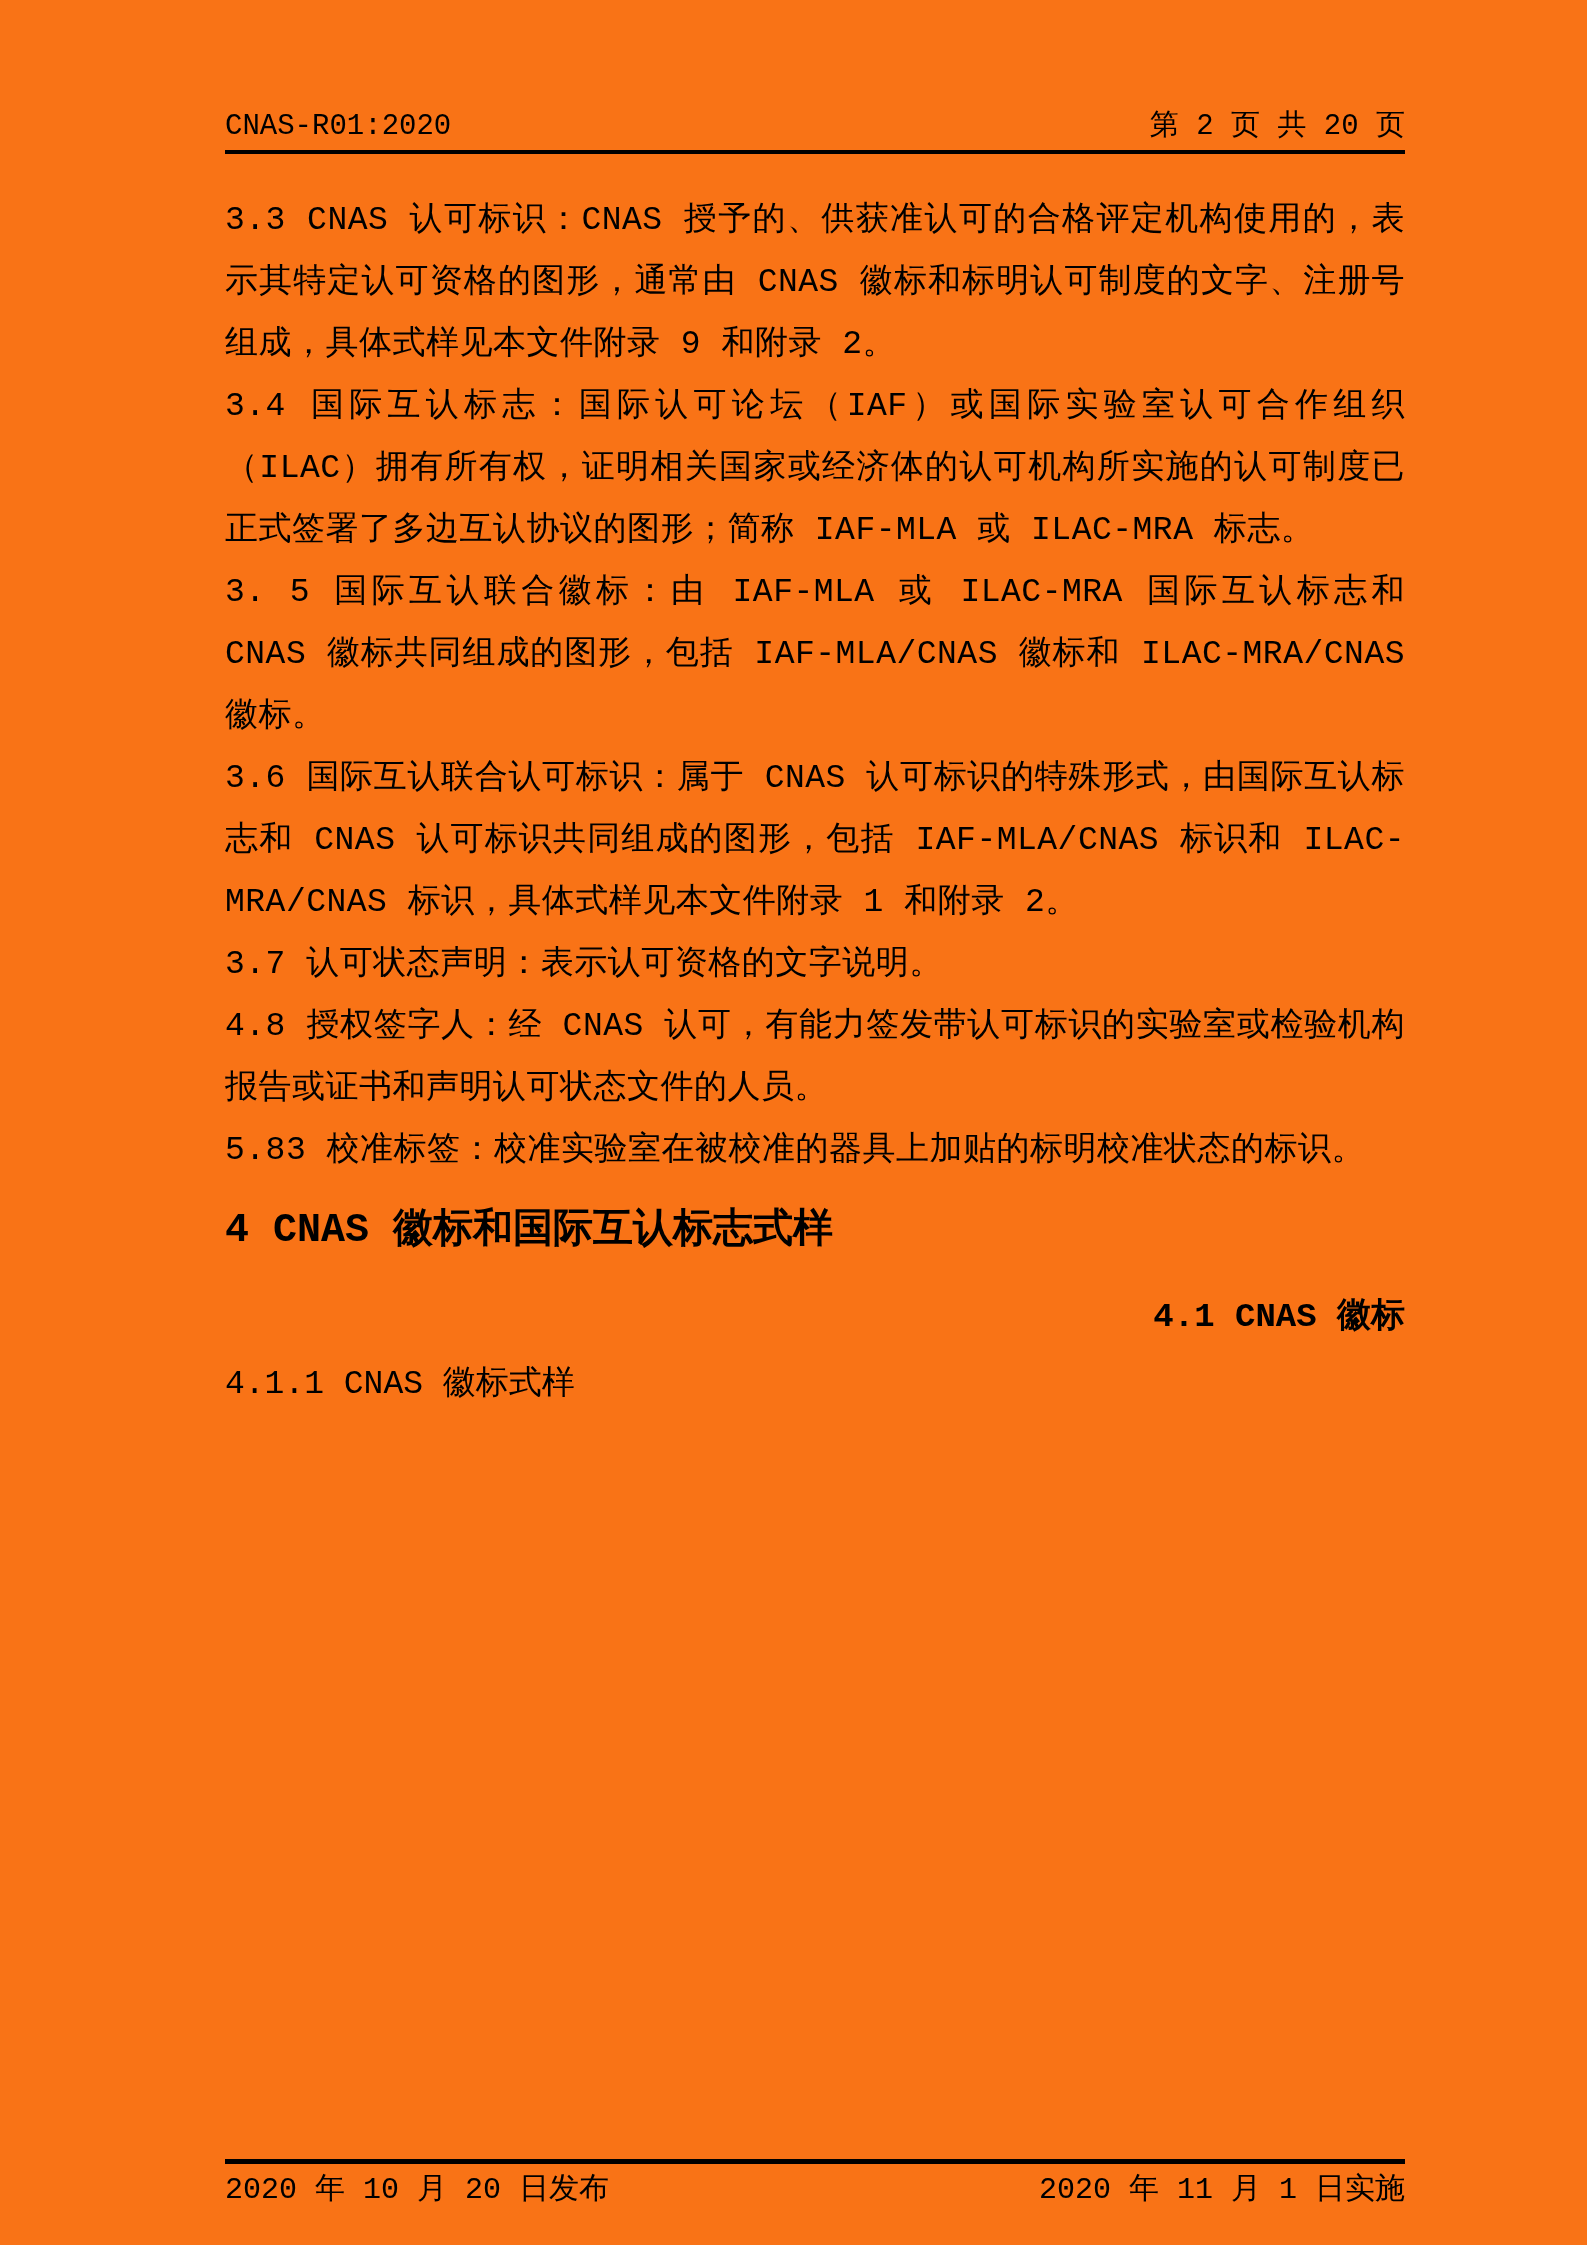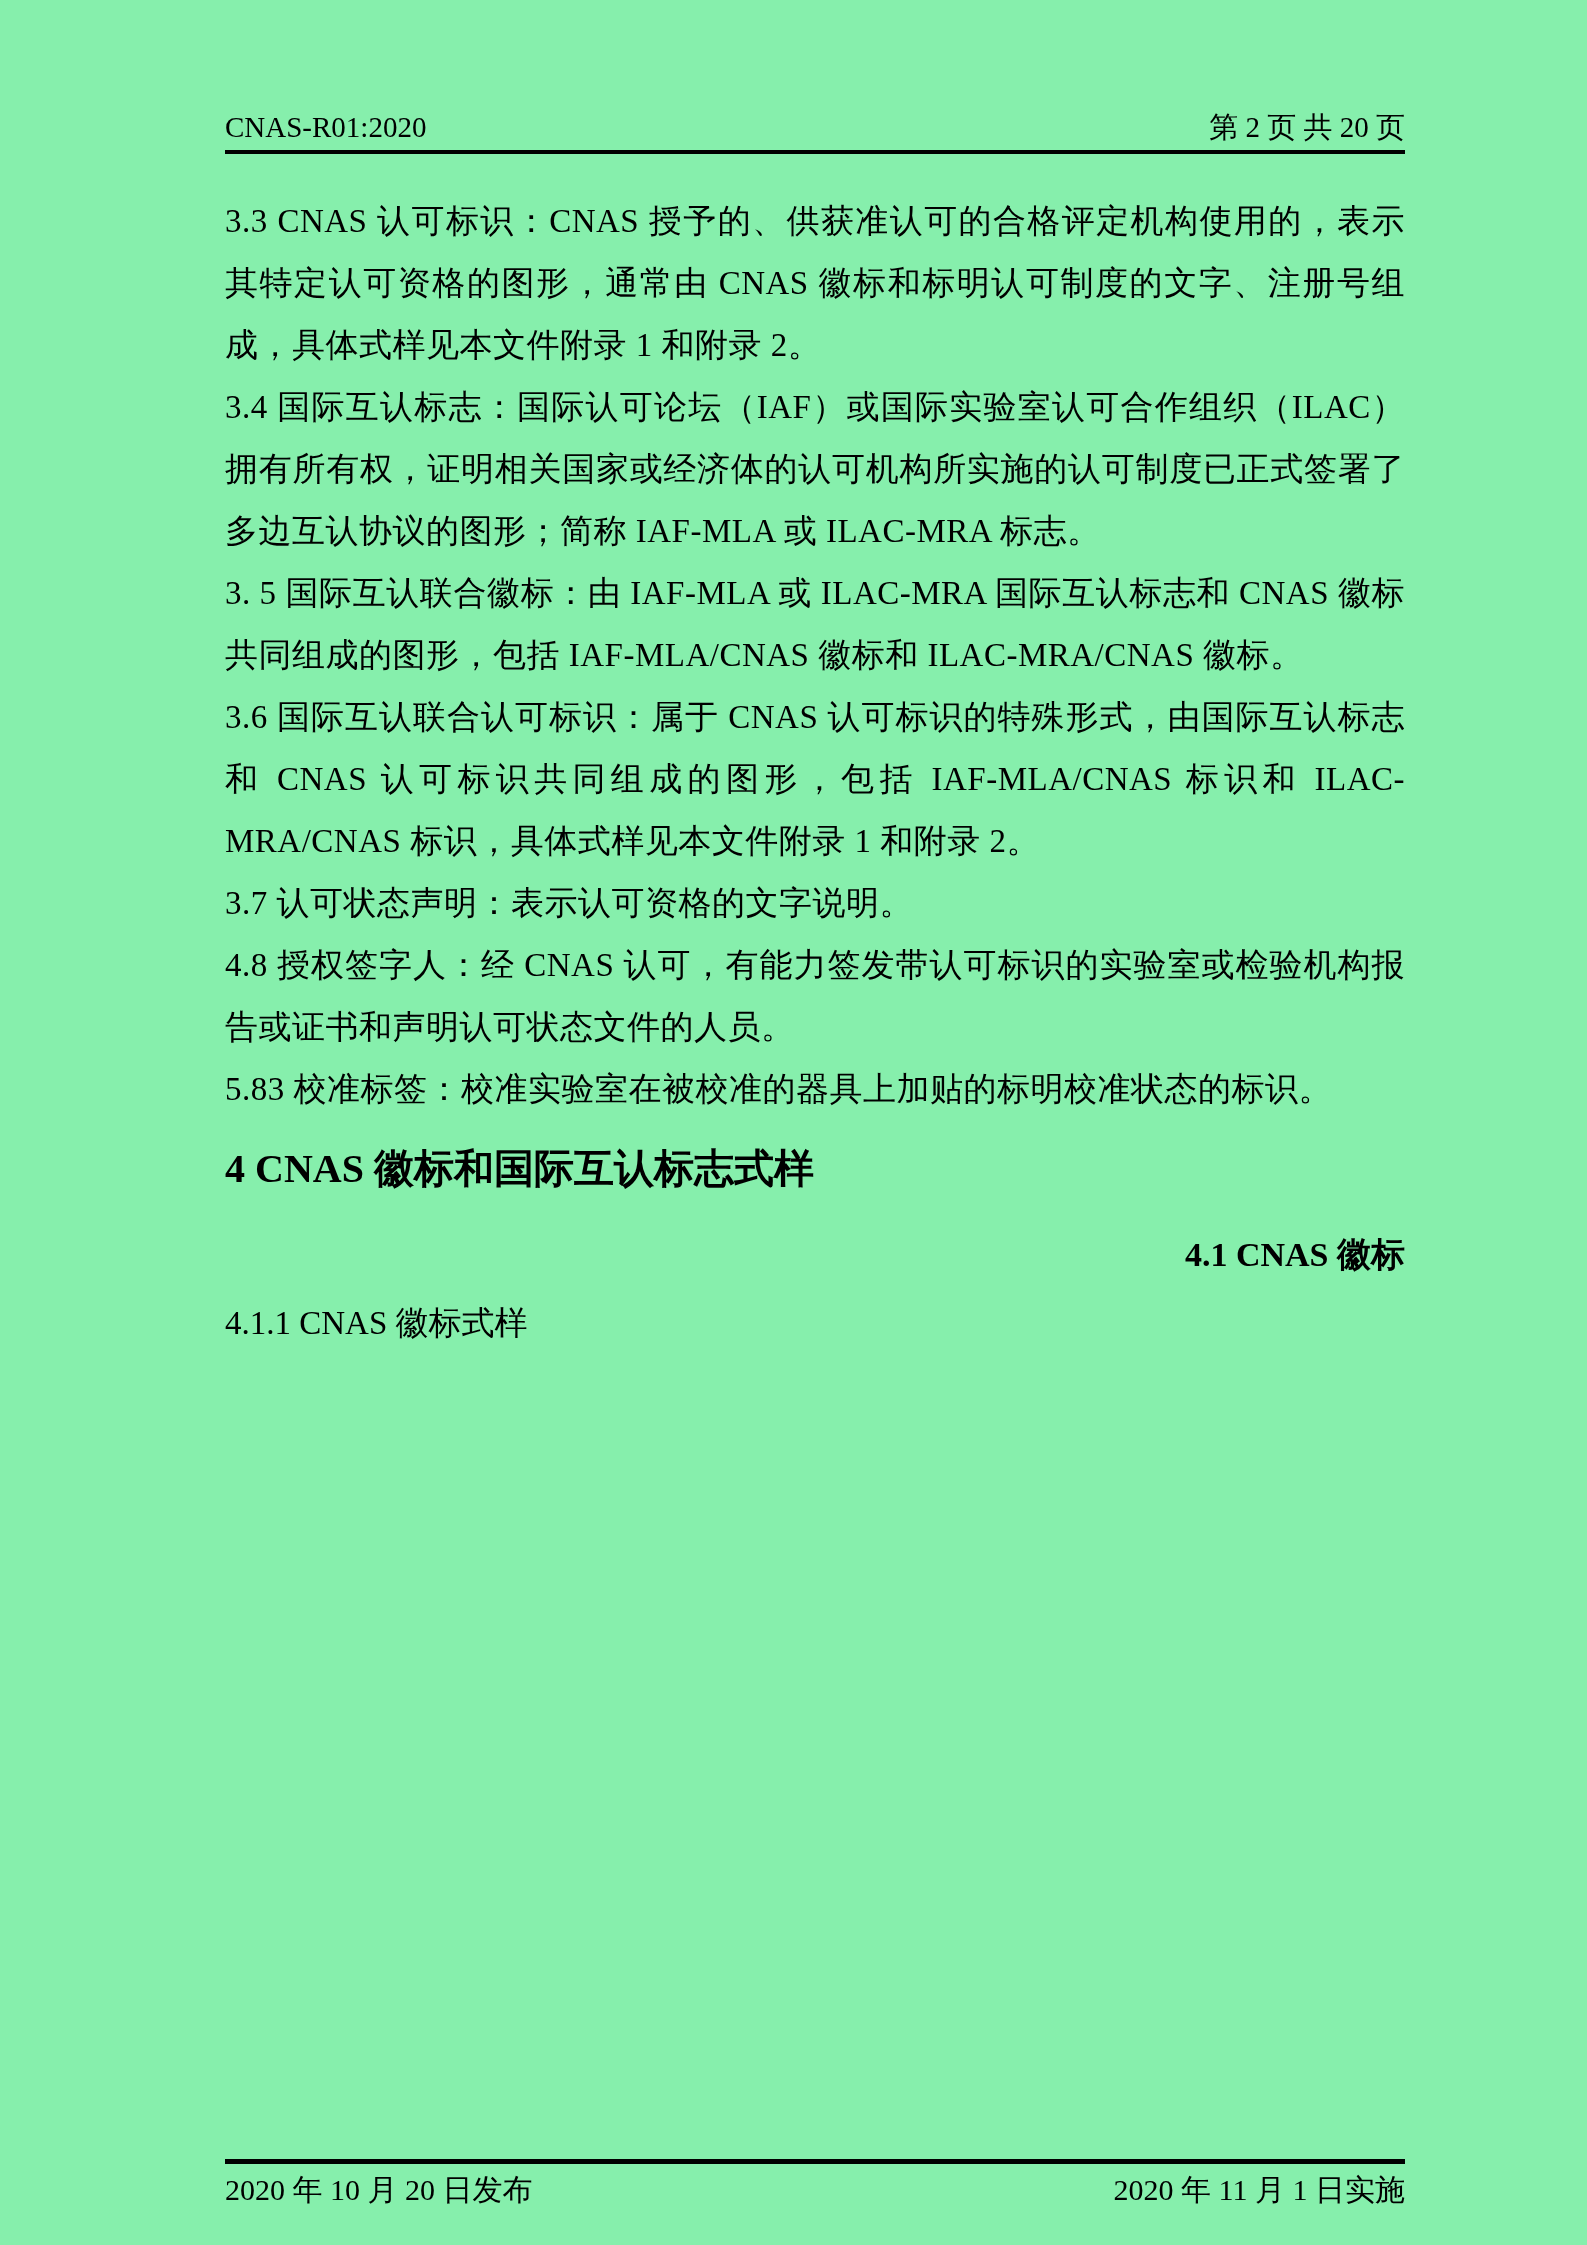--- a/index.html
+++ b/index.html
@@ -2,22 +2,22 @@
 <html><head>
 <meta charset="utf-8">
 <style>
   html, body { margin: 0; padding: 0; background: #888; }
   * { box-sizing: border-box; }
   .page {
     position: relative;
     width: 1587px;
     height: 2245px;
     margin: 0 auto;
-    background: #86efac;
-    font-family: Liberation Serif, serif;
+    background: #f97316;
+    font-family: Liberation Mono, monospace;
     color: #000000;
     overflow: hidden;
   }
   .header-row {
     position: absolute;
     left: 225px;
     right: 182px;
     top: 108px;
     display: flex;
     justify-content: space-between;
@@ -84,21 +84,21 @@
 
 <div class="page">
 
   <div class="header-row">
     <span>CNAS-R01:2020</span>
     <span>第 2 页  共 20 页</span>
   </div>
   <div class="rule header-rule"></div>
 
   <div class="content">
-    <p>3.3 CNAS 认可标识：CNAS 授予的、供获准认可的合格评定机构使用的，表示其特定认可资格的图形，通常由 CNAS 徽标和标明认可制度的文字、注册号组成，具体式样见本文件附录 1 和附录 2。</p>
+    <p>3.3 CNAS 认可标识：CNAS 授予的、供获准认可的合格评定机构使用的，表示其特定认可资格的图形，通常由 CNAS 徽标和标明认可制度的文字、注册号组成，具体式样见本文件附录 9 和附录 2。</p>
     <p>3.4 国际互认标志：国际认可论坛（IAF）或国际实验室认可合作组织（ILAC）拥有所有权，证明相关国家或经济体的认可机构所实施的认可制度已正式签署了多边互认协议的图形；简称 IAF-MLA 或 ILAC-MRA 标志。</p>
     <p>3. 5 国际互认联合徽标：由 IAF-MLA 或 ILAC-MRA 国际互认标志和 CNAS 徽标共同组成的图形，包括 IAF-MLA/CNAS 徽标和 ILAC-MRA/CNAS 徽标。</p>
     <p>3.6 国际互认联合认可标识：属于 CNAS 认可标识的特殊形式，由国际互认标志和 CNAS 认可标识共同组成的图形，包括 IAF-MLA/CNAS 标识和 ILAC-MRA/CNAS 标识，具体式样见本文件附录 1 和附录 2。</p>
     <p>3.7 认可状态声明：表示认可资格的文字说明。</p>
     <p>4.8 授权签字人：经 CNAS 认可，有能力签发带认可标识的实验室或检验机构报告或证书和声明认可状态文件的人员。</p>
     <p>5.83 校准标签：校准实验室在被校准的器具上加贴的标明校准状态的标识。</p>
 
     <div class="h1">4 CNAS 徽标和国际互认标志式样</div>
     <div class="h2">4.1 CNAS 徽标</div>
     <div class="h3">4.1.1 CNAS 徽标式样</div>

